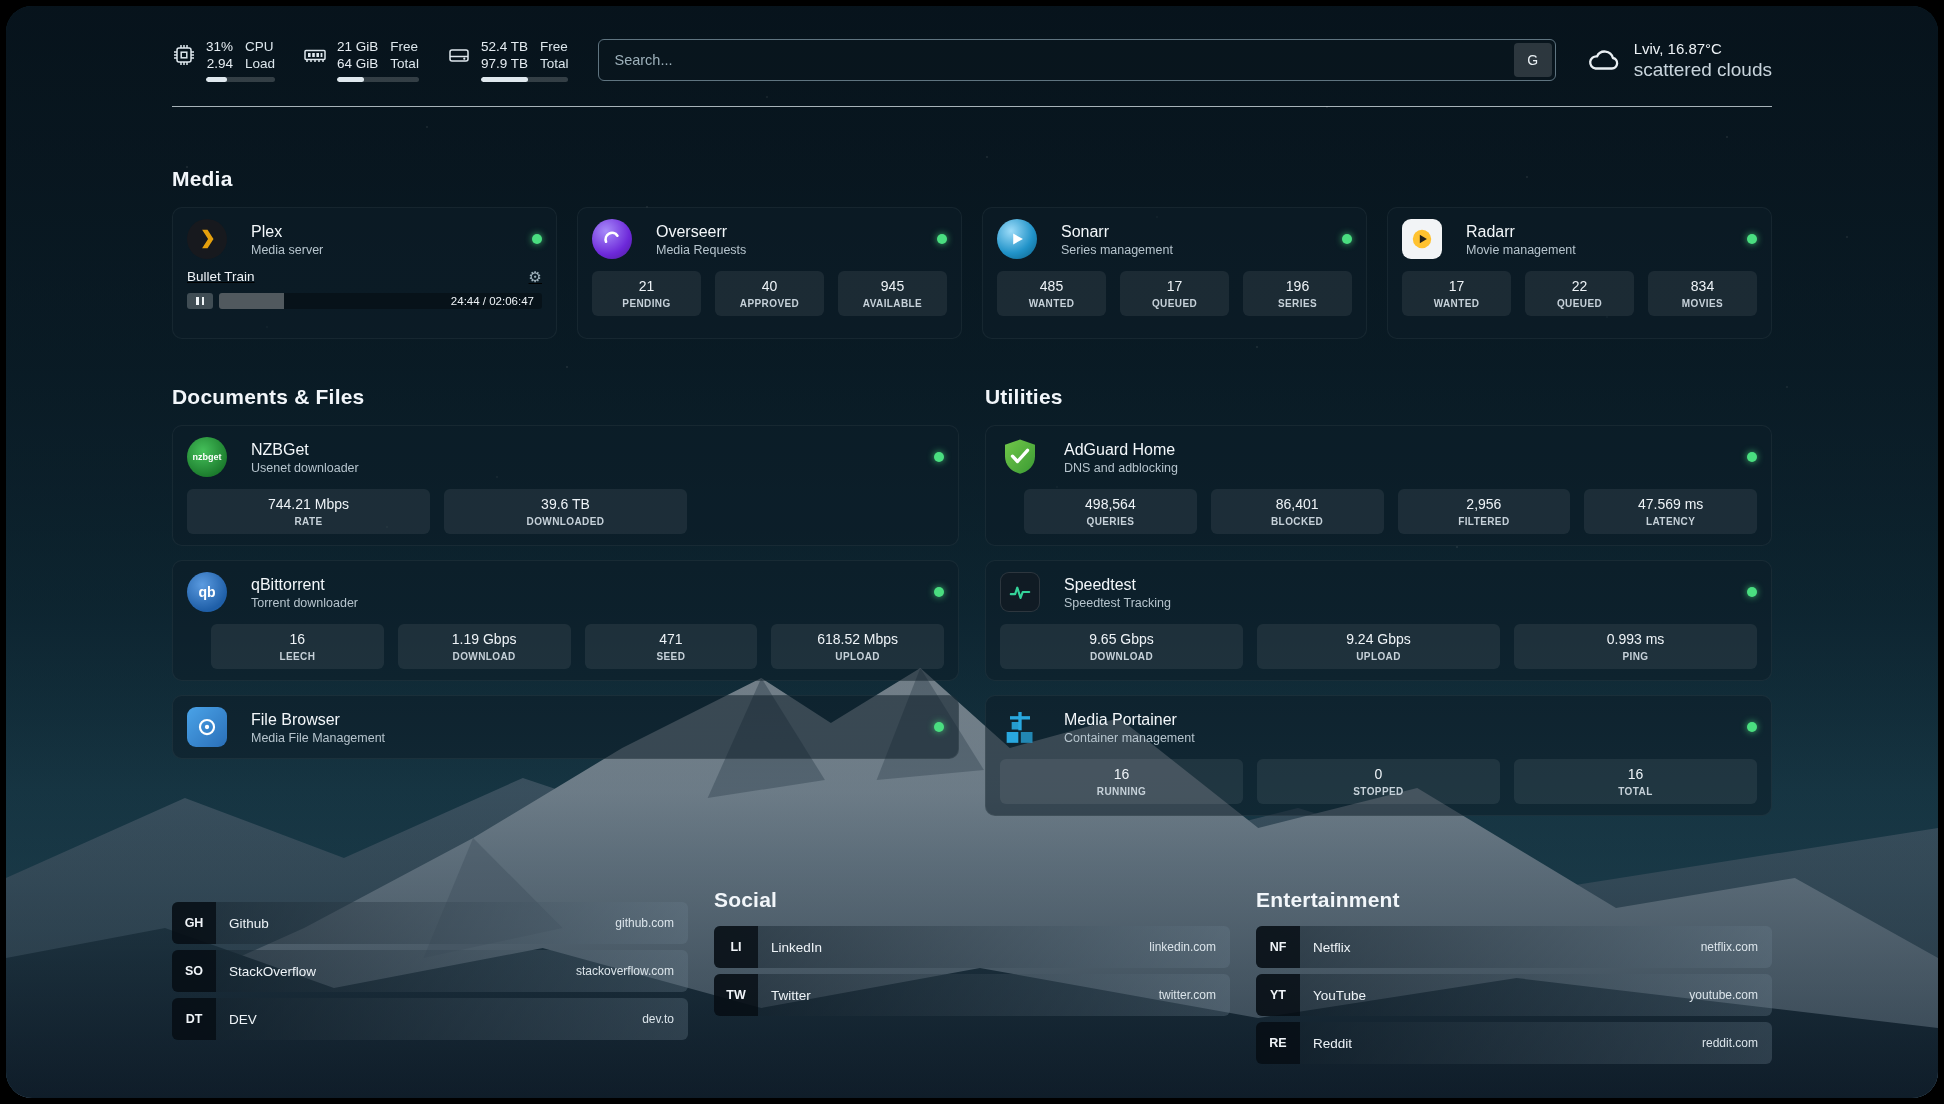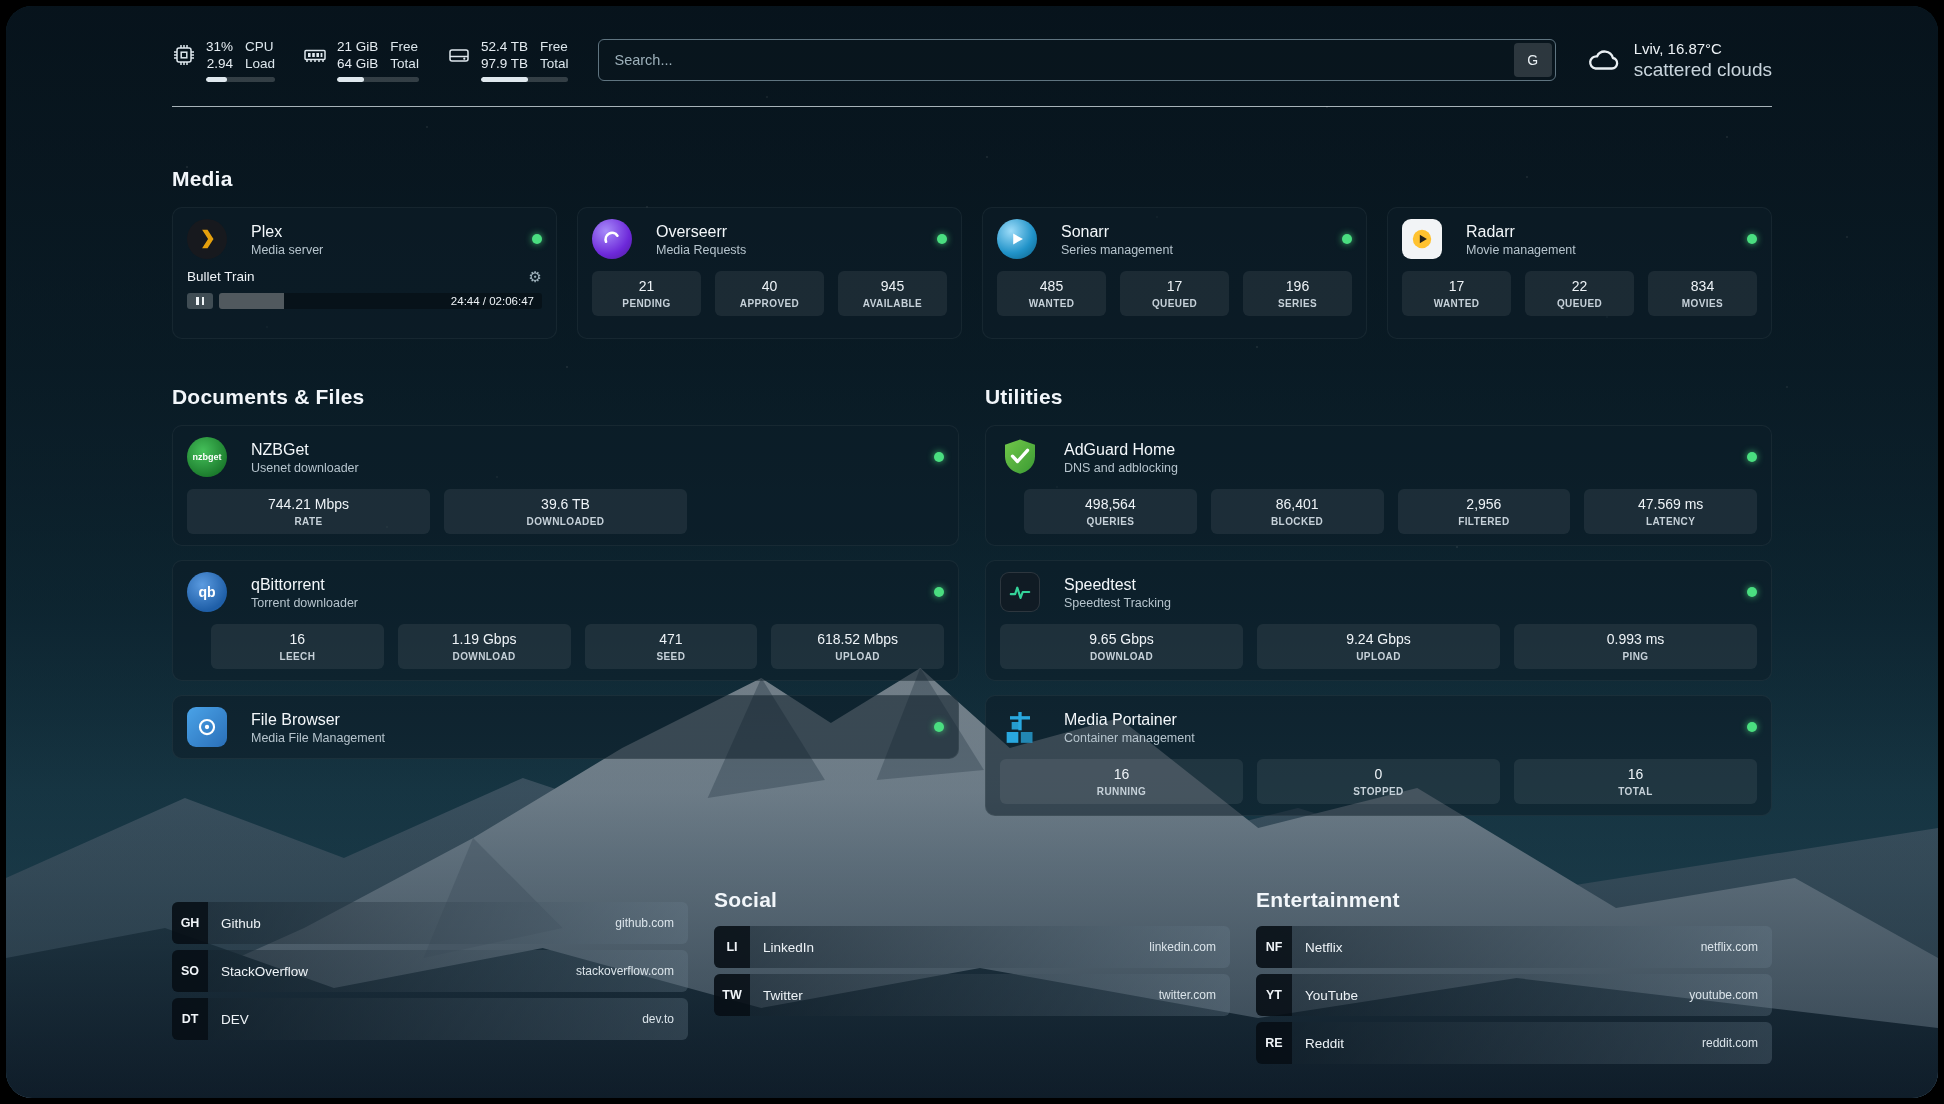--- a/index.html
+++ b/index.html
@@ -71,42 +71,42 @@
     box-shadow:0 0 7px rgba(74,222,128,.8); flex:none; }
 
   .stats { display:grid; gap:14px; margin-top:12px; }
   .cols-3 { grid-template-columns:repeat(3,1fr); }
   .cols-4 { grid-template-columns:repeat(4,1fr);padding-left:24px; }
   .stat { background:rgba(255,255,255,.07); border-radius:6px; text-align:center; padding:7px 4px 6px; }
   .stat-value { font-size:14px; color:#eef3f7; line-height:17px; }
   .stat-label { font-size:10px; font-weight:700; color:#c6d1d9; letter-spacing:.4px; margin-top:3px; line-height:12px; }
 
   
-  .np-row { display:flex; align-items:flex-start; margin-top:10px; }
+  .np-row { display:flex; align-items:flex-start; margin-top:10px;text-decoration:underline; }
   .np-title { font-size:13.5px; color:#eef3f7; }
   .gear { margin-left:auto; font-size:15px; color:#9fb2bc; cursor:pointer; line-height:1; }
   .np-player { display:flex; align-items:center; margin-top:9px; }
   .pause-btn { width:26px; height:16px; border-radius:3px; background:rgba(255,255,255,.22); border:none;
     display:flex; gap:3px; align-items:center; justify-content:center; cursor:pointer; flex:none; }
   .pbar { width:2.5px; height:8px; background:#f0f5f8; display:block; }
   .np-progress { flex:1; height:16px; margin-left:6px; background:rgba(5,13,19,.6); border-radius:3px;
     position:relative; overflow:hidden; }
   .np-fill { position:absolute; left:0; top:0; bottom:0; background:rgba(255,255,255,.3); }
   .np-time { position:absolute; right:8px; top:50%; transform:translateY(-50%); font-size:11.5px; color:#eef3f7; white-space:nowrap; }
 
   .two-col { display:grid; grid-template-columns:1fr 1fr; gap:26px; margin-top:46px; }
   .col-cards .card { margin-top:16px; }
   .col-cards .card + .card { margin-top:14px; }
 
   
   .bm-grid { display:grid; grid-template-columns:repeat(3,1fr); gap:26px; margin-top:72px; align-items:start; }
   .bm-list { margin-top:14px; display:flex; flex-direction:column; gap:6px; }
   .bm-row { display:flex; align-items:center; height:42px; border-radius:6px; overflow:hidden;
     background:linear-gradient(90deg,rgba(16,30,40,.5),rgba(105,125,140,.32)); cursor:pointer; }
-  .bm-abbr { width:36px; height:100%; background:rgba(5,12,18,.78); color:#f0f4f8; font-size:12.5px; font-weight:700;
+  .bm-abbr { width:44px; height:100%; background:rgba(5,12,18,.78); color:#f0f4f8; font-size:12.5px; font-weight:700;
     display:flex; align-items:center; justify-content:center; flex:none; }
   .bm-name { font-size:13.5px; color:#eef3f7; padding-left:13px; }
   .bm-url { margin-left:auto; font-size:12px; color:#dbe4ea; padding-right:14px; }
 
   
   .icon-plex { background:#17191e; border-radius:50%; }
   .icon-overseerr { background:radial-gradient(circle at 35% 30%,#a78bfa,#6d28d9 62%,#4c1d95); border-radius:50%; }
   .icon-sonarr { background:radial-gradient(circle at 35% 30%,#9ddcf9,#2193c9 58%,#0b5e84); border-radius:50%; }
   .icon-radarr { background:#f2f4f6; }
   .icon-nzbget { background:radial-gradient(circle at 40% 35%,#45c05a,#1b7a2c 75%); border-radius:50%; }

